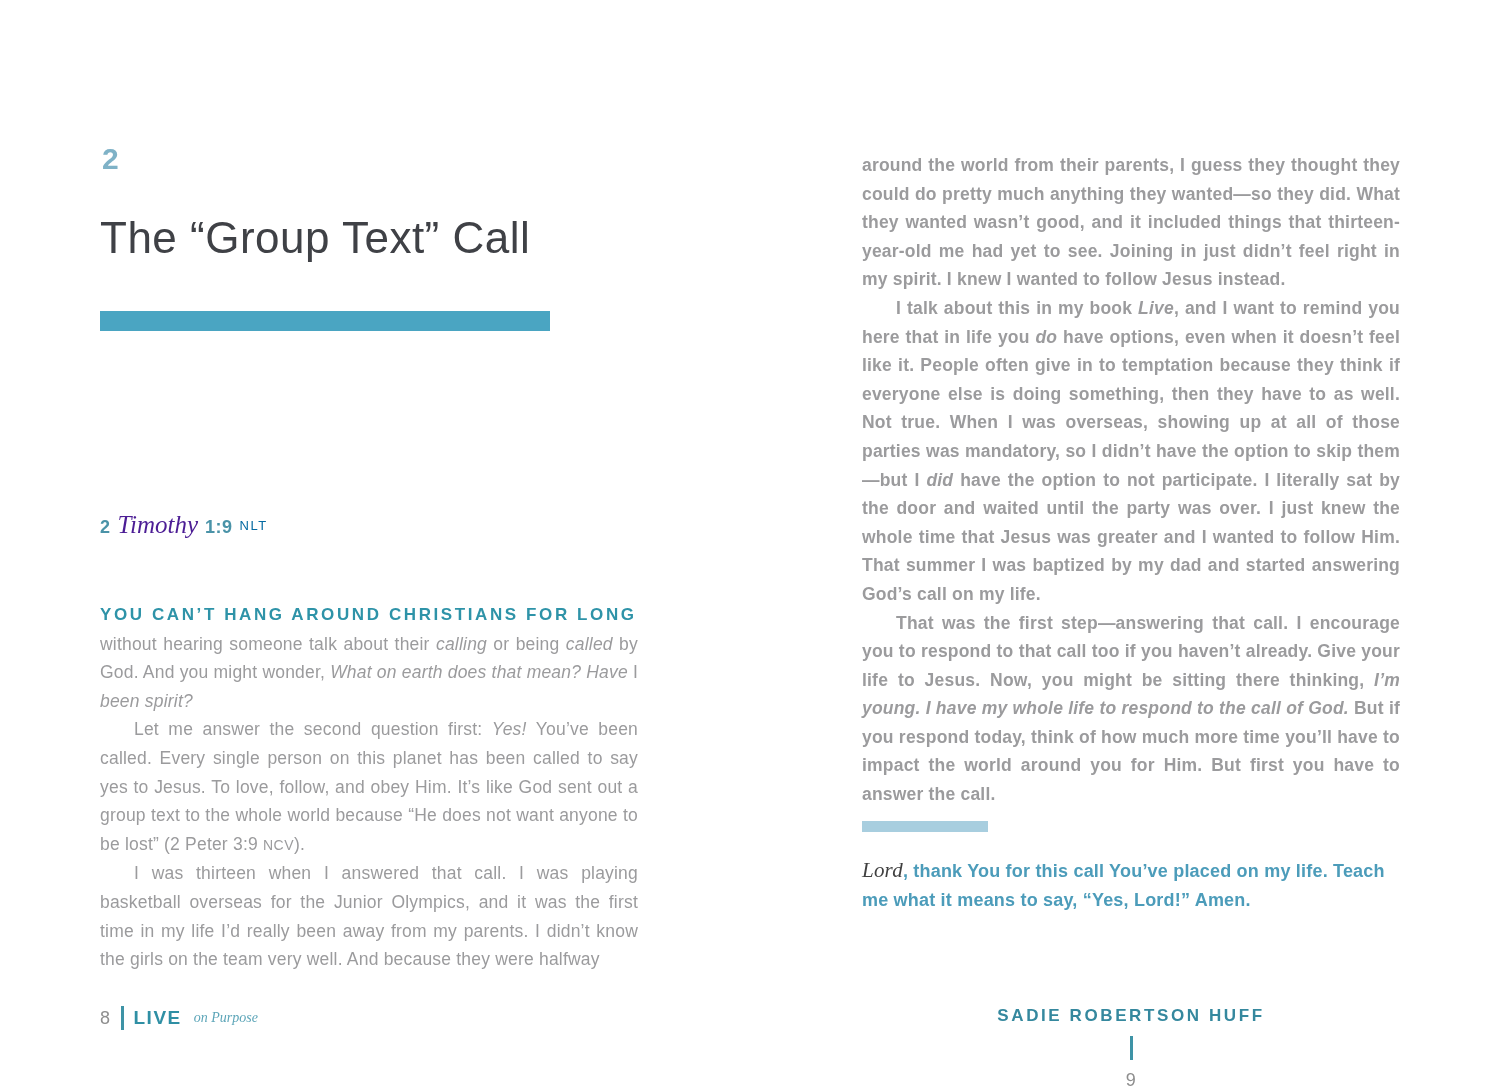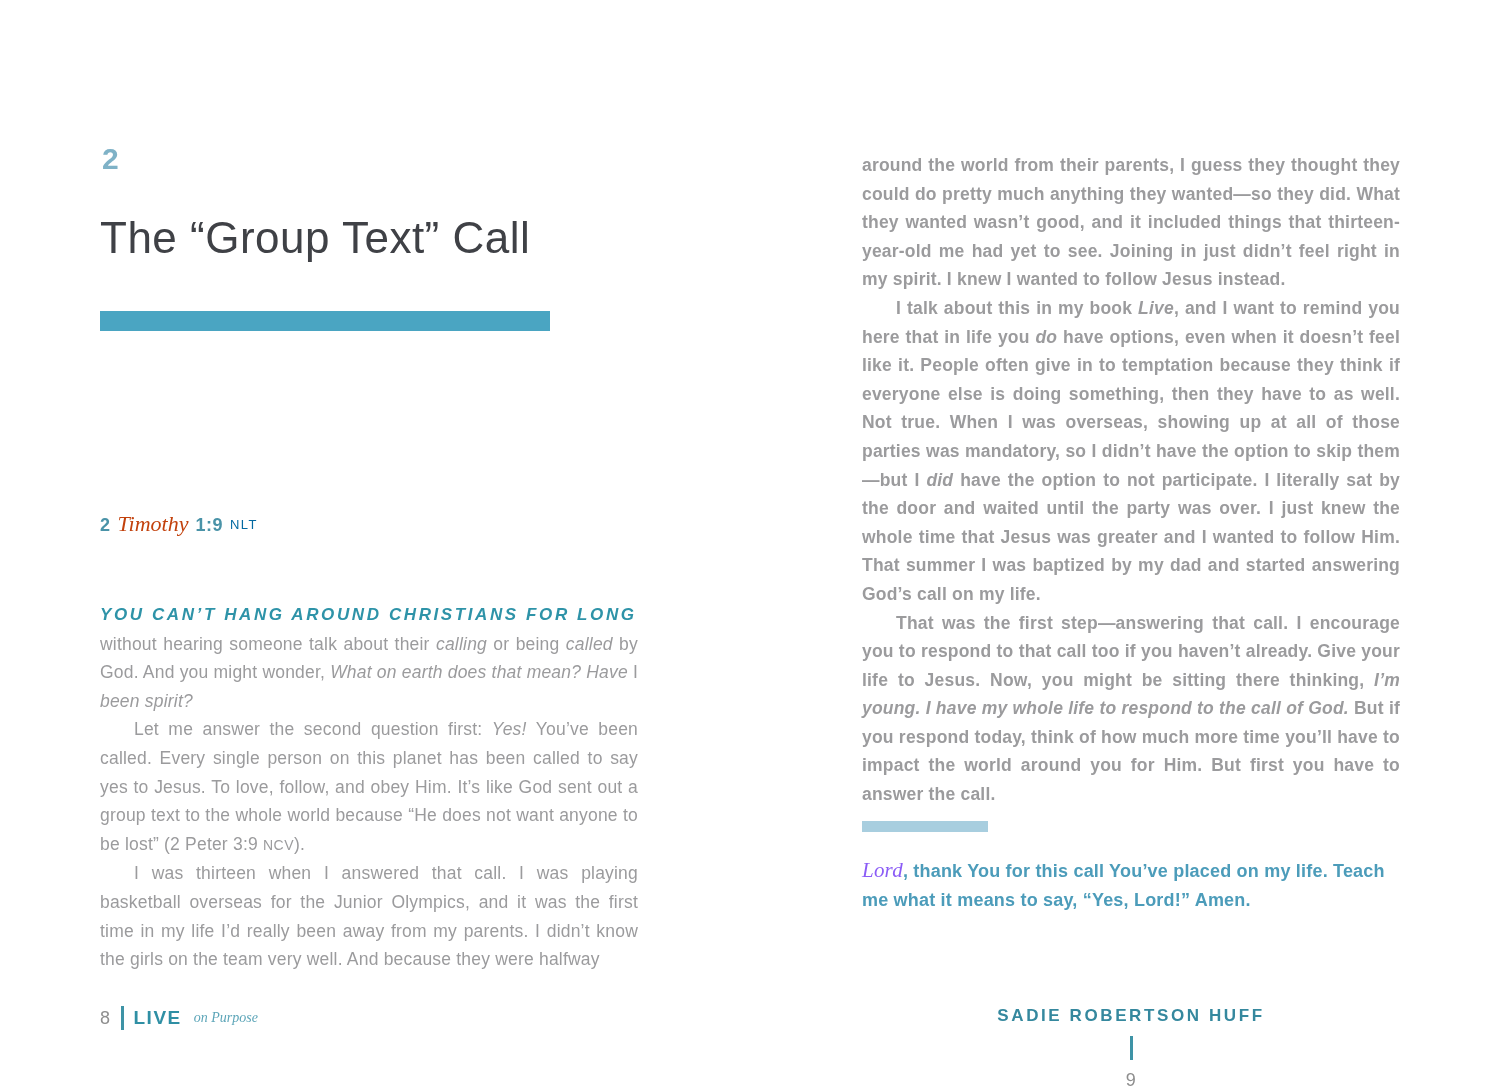--- a/index.html
+++ b/index.html
@@ -74,22 +74,22 @@
   .ref-num {
     font-size: 18px;
     font-weight: 700;
     letter-spacing: 0.5px;
   }
   .script {
     font-family: cursive;
     font-style: italic;
   }
   .ref-book {
-    font-size: 22px;
-    color: #c2410c;
+    font-size: 25px;
+    color: #4c1d95;
   }
   .ref-translation {
     font-size: 13px;
     font-weight: 400;
     letter-spacing: 1.5px;
     color: #0369a1;
     align-self: center;
   }
   .body-text {
     position: absolute;
@@ -105,21 +105,20 @@
   .body-right { top: 151px; font-weight: bold; }
   .body-text p { margin: 0; }
   .body-text p.indent { text-indent: 34px; }
   .lead-in {
     display: block;
     font-size: 17px;
     font-weight: 700;
     letter-spacing: 2.6px;
     color: #2E93A8;
     text-align: left;
-    font-style: italic;
   }
   .it { font-style: italic; }
   .sc { font-size: 14px; letter-spacing: 0.5px; }
 
   .prayer-rule {
     position: absolute;
     top: 821px;
     left: 0;
     width: 126px;
     height: 11px;
@@ -132,21 +131,21 @@
     width: 538px;
     font-size: 18px;
     line-height: 29px;
     font-weight: 700;
     color: #4C9CBA;
     letter-spacing: 0.2px;
   }
   .prayer-script {
     font-size: 21px;
     font-weight: 400;
-    color: #8b5cf6;
+    color: #404040;
   }
 
   .footer {
     position: absolute;
     top: 1006px;
     left: 0;
     width: 538px;
     display: flex;
     align-items: center;
     gap: 10px;

